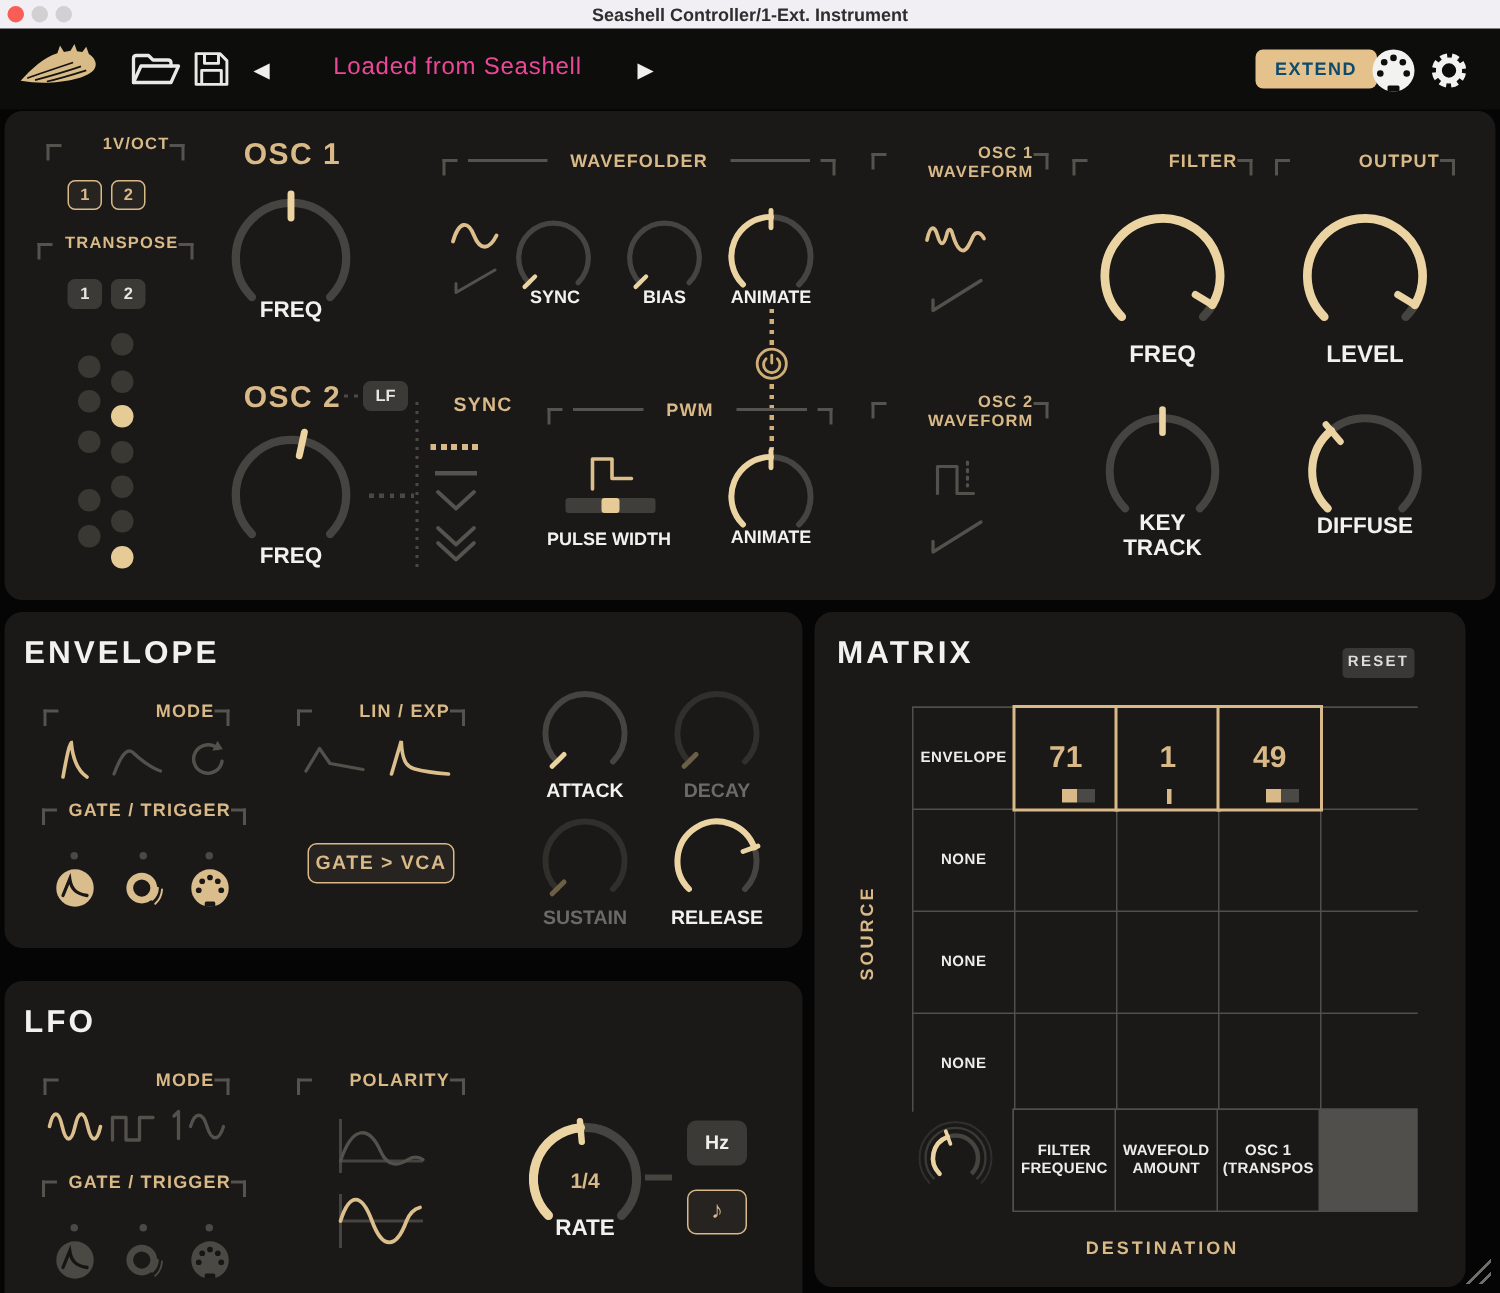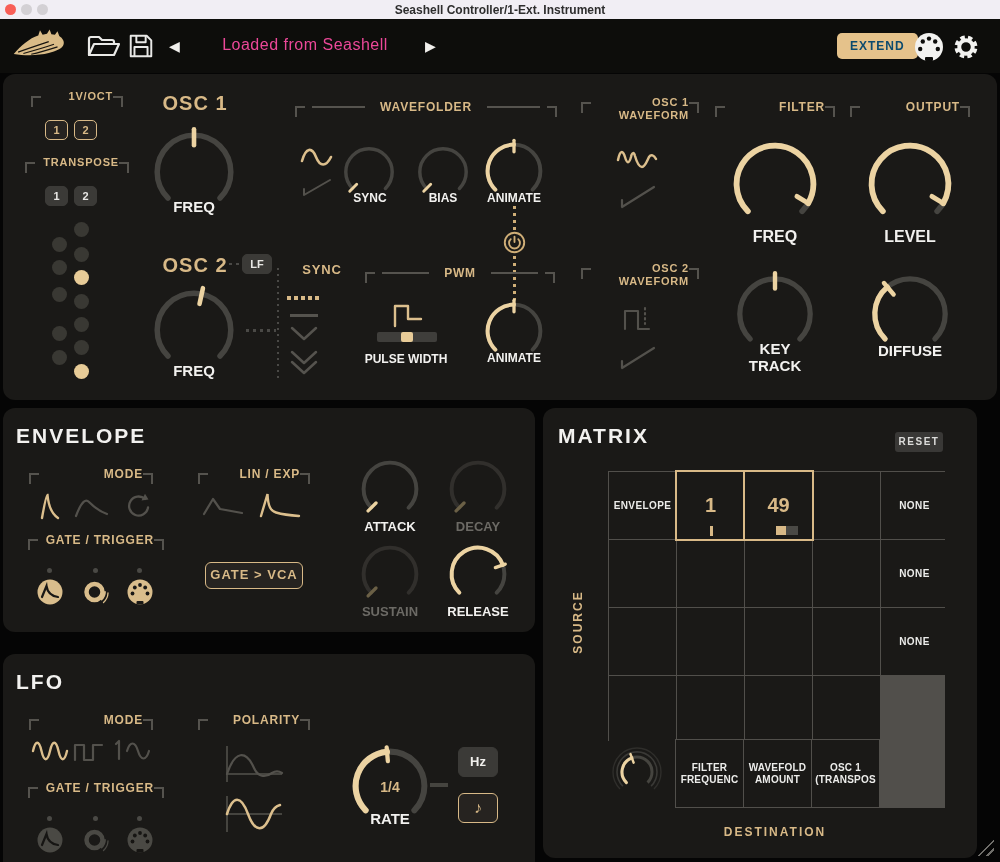--- a/index.html
+++ b/index.html
@@ -504,20 +504,27 @@
     <div class="ptitle" style="left:15px;top:16px">MATRIX</div>
     <div class="sbtn" style="left:352px;top:24px;width:48px;height:20px;line-height:20px;background:#393836;color:#dcdcda;font-size:10px;letter-spacing:1.5px;border-radius:3px">RESET</div>
 
     <div class="vtxt" style="left:-5px;top:207px;width:80px;transform:rotate(-90deg)">SOURCE</div>
 
     <div class="mgrid" style="left:65px;top:63px;width:337px;height:270px;grid-template-columns:67px 67px 67px 67px 67px;grid-template-rows:67px 67px 67px 67px">
       <div class="mcell hdr">
           <span class="src">ENVELOPE</span>
         </div>
       <div class="mcell act">
+          <span class="val">71</span>
+          <span class="ind">
+            <i class="g"></i>
+            <i class="d"></i>
+          </span>
+        </div>
+      <div class="mcell act">
           <span class="val">1</span>
           <span class="indt"></span>
         </div>
       <div class="mcell act">
           <span class="val">49</span>
           <span class="ind">
             <i class="g"></i>
             <i class="d"></i>
           </span>
         </div>

